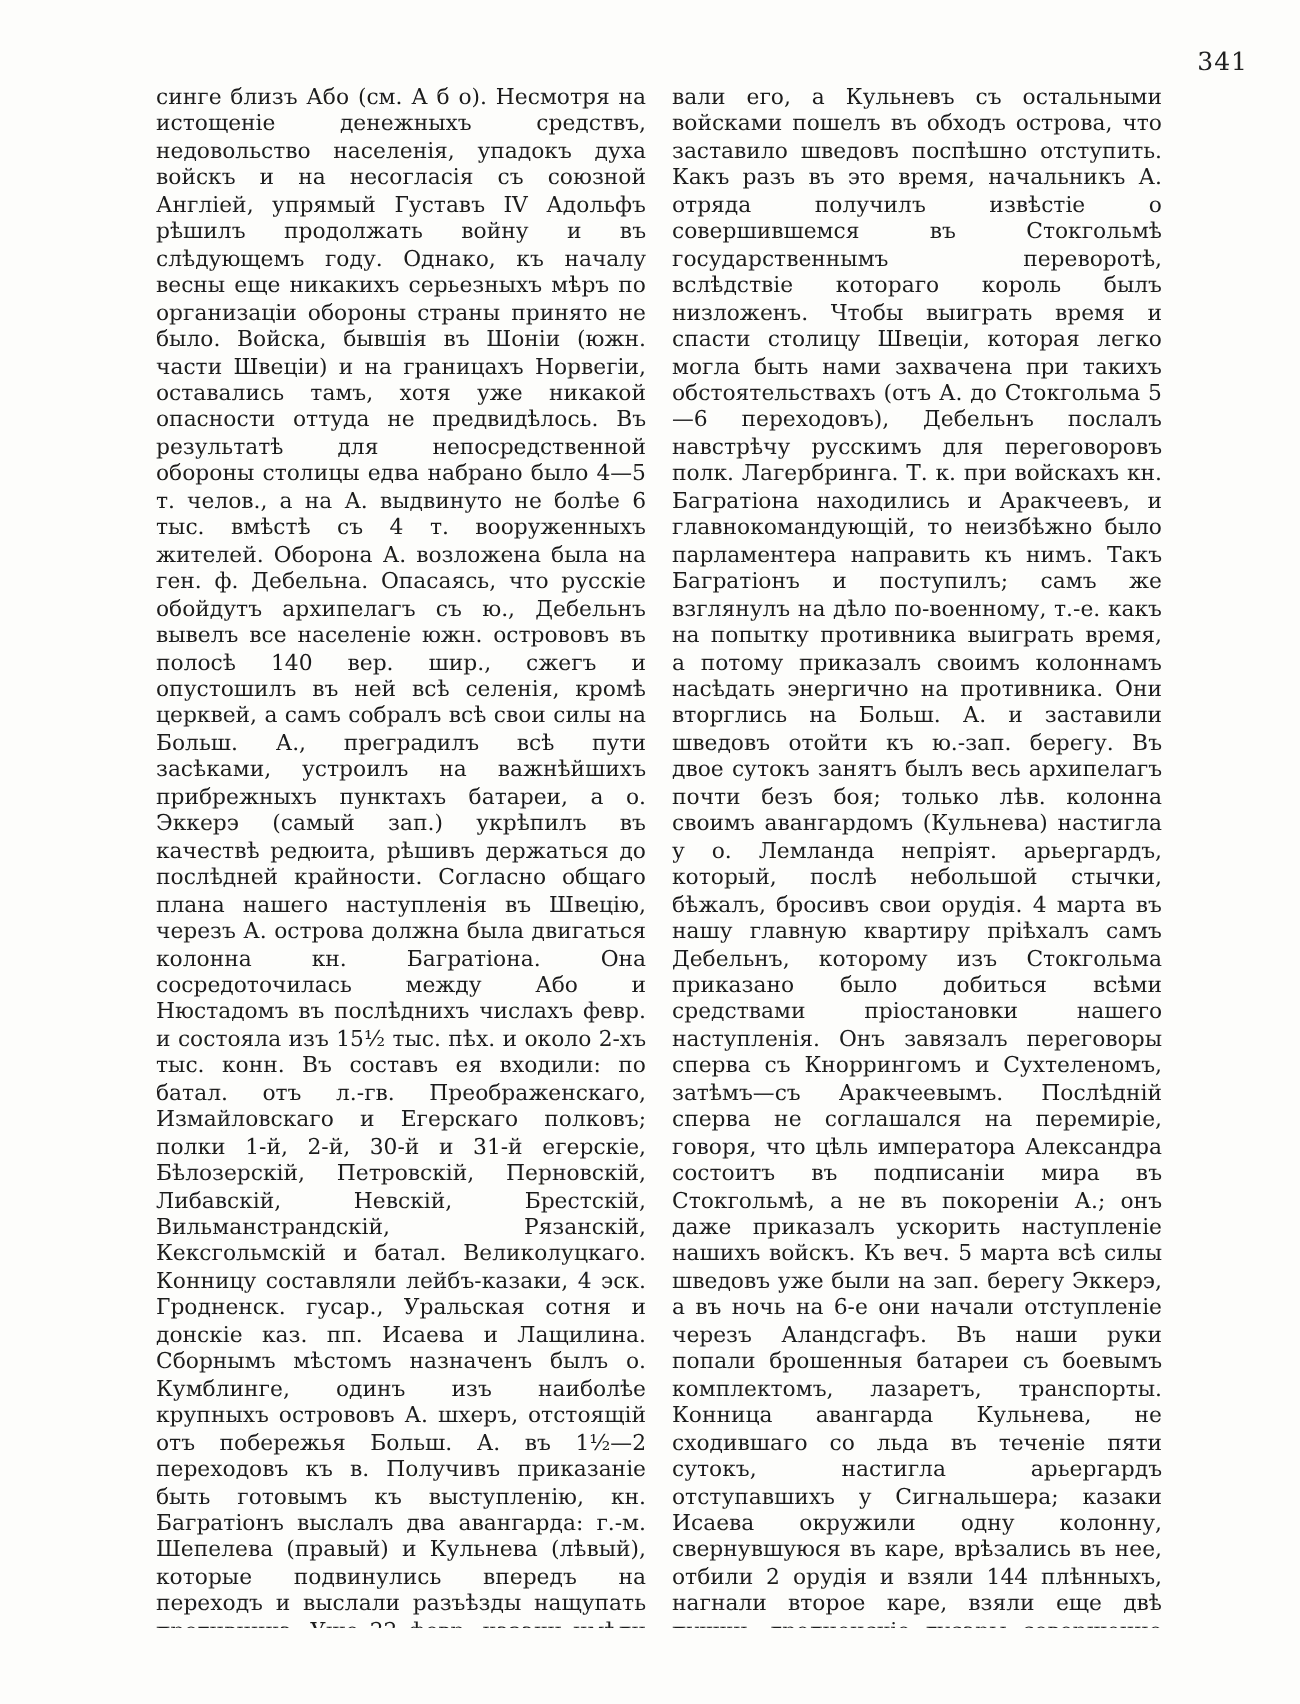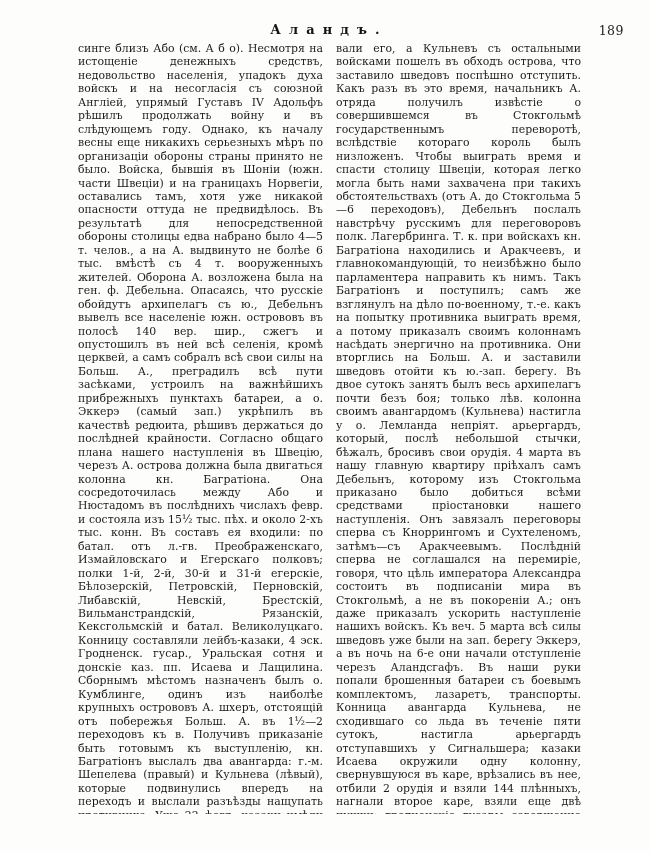--- a/index.html
+++ b/index.html
@@ -59,20 +59,19 @@
     color: #1c1c1c;
     overflow: hidden;
     word-spacing: 0.02em;
   }
 </style>
 </head>
 <body>
 
 <div class="page">
   <div class="running-head">
-    <span class="head-title">Аландъ.</span>
-    <span class="page-num">189</span>
+    <span class="page-num">341</span>
   </div>
   <div class="columns">
     <div class="col">синге близъ Або (см. А б о). Несмотря на истощеніе денежныхъ средствъ, недовольство населенія, упадокъ духа войскъ и на несогласія съ союзной Англіей, упрямый Густавъ IV Адольфъ рѣшилъ продолжать войну и въ слѣдующемъ году. Однако, къ началу весны еще никакихъ серьезныхъ мѣръ по организаціи обороны страны принято не было. Войска, бывшія въ Шоніи (южн. части Швеціи) и на границахъ Норвегіи, оставались тамъ, хотя уже никакой опасности оттуда не предвидѣлось. Въ результатѣ для непосредственной обороны столицы едва набрано было 4—5 т. челов., а на А. выдвинуто не болѣе 6 тыс. вмѣстѣ съ 4 т. вооруженныхъ жителей. Оборона А. возложена была на ген. ф. Дебельна. Опасаясь, что русскіе обойдутъ архипелагъ съ ю., Дебельнъ вывелъ все населеніе южн. острововъ въ полосѣ 140 вер. шир., сжегъ и опустошилъ въ ней всѣ селенія, кромѣ церквей, а самъ собралъ всѣ свои силы на Больш. А., преградилъ всѣ пути засѣками, устроилъ на важнѣйшихъ прибрежныхъ пунктахъ батареи, а о. Эккерэ (самый зап.) укрѣпилъ въ качествѣ редюита, рѣшивъ держаться до послѣдней крайности. Согласно общаго плана нашего наступленія въ Швецію, черезъ А. острова должна была двигаться колонна кн. Багратіона. Она сосредоточилась между Або и Нюстадомъ въ послѣднихъ числахъ февр. и состояла изъ 15½ тыс. пѣх. и около 2-хъ тыс. конн. Въ составъ ея входили: по батал. отъ л.-гв. Преображенскаго, Измайловскаго и Егерскаго полковъ; полки 1-й, 2-й, 30-й и 31-й егерскіе, Бѣлозерскій, Петровскій, Перновскій, Либавскій, Невскій, Брестскій, Вильманстрандскій, Рязанскій, Кексгольмскій и батал. Великолуцкаго. Конницу составляли лейбъ-казаки, 4 эск. Гродненск. гусар., Уральская сотня и донскіе каз. пп. Исаева и Лащилина. Сборнымъ мѣстомъ назначенъ былъ о. Кумблинге, одинъ изъ наиболѣе крупныхъ острововъ А. шхеръ, отстоящій отъ побережья Больш. А. въ 1½—2 переходовъ къ в. Получивъ приказаніе быть готовымъ къ выступленію, кн. Багратіонъ выслалъ два авангарда: г.-м. Шепелева (правый) и Кульнева (лѣвый), которые подвинулись впередъ на переходъ и выслали разъѣзды нащупать противника. Уже 22 февр. казаки имѣли удачную стычку съ шведскими передовыми постами. 26 февр. Багратіонъ, получивъ приказаніе выступать, сошелъ на ледъ и двинулся къ Кумблинге. Войска были обильно снабжены полушубками, теплыми фуражками и валенками; транспортъ саней, нагруженныхъ продовольствіемъ, виномъ и дровами, тянулся за войсками. 28-го къ колоннѣ присоединились военный министръ гр. Аракчеевъ и главнокомандующій Кноррингъ, въ сопровожденіи бывшаго нашего посланника въ Швеціи Алопеуса. Аракчеевъ всѣмъ распоряжался полновластно, а Алопеусъ имѣлъ дипломатическія полномочія на случай желанія противника вступить въ переговоры. 2 марта войска сосредоточились на Кумлинге, а 3-го выступили уже раздѣленные на 5 колоннъ, черезъ полыньи и сугробы; пѣхота шла рядами, а конница, гдѣ по два, а гдѣ и гуськомъ. Передовыя части шведовъ, очищая мелкіе острова, уходили къ зап. Къ вечеру 3-го первыя 4 колонны заняли о. Варде, впереди Больш. А., пятая же прошла черезъ Соттунга на о. Бенэ, гдѣ столкнулась съ арьергардомъ противника. Казаки атако-</div>
     <div class="col">вали его, а Кульневъ съ остальными войсками пошелъ въ обходъ острова, что заставило шведовъ поспѣшно отступить. Какъ разъ въ это время, начальникъ А. отряда получилъ извѣстіе о совершившемся въ Стокгольмѣ государственнымъ переворотѣ, вслѣдствіе котораго король былъ низложенъ. Чтобы выиграть время и спасти столицу Швеціи, которая легко могла быть нами захвачена при такихъ обстоятельствахъ (отъ А. до Стокгольма 5—6 переходовъ), Дебельнъ послалъ навстрѣчу русскимъ для переговоровъ полк. Лагербринга. Т. к. при войскахъ кн. Багратіона находились и Аракчеевъ, и главнокомандующій, то неизбѣжно было парламентера направить къ нимъ. Такъ Багратіонъ и поступилъ; самъ же взглянулъ на дѣло по-военному, т.-е. какъ на попытку противника выиграть время, а потому приказалъ своимъ колоннамъ насѣдать энергично на противника. Они вторглись на Больш. А. и заставили шведовъ отойти къ ю.-зап. берегу. Въ двое сутокъ занятъ былъ весь архипелагъ почти безъ боя; только лѣв. колонна своимъ авангардомъ (Кульнева) настигла у о. Лемланда непріят. арьергардъ, который, послѣ небольшой стычки, бѣжалъ, бросивъ свои орудія. 4 марта въ нашу главную квартиру пріѣхалъ самъ Дебельнъ, которому изъ Стокгольма приказано было добиться всѣми средствами пріостановки нашего наступленія. Онъ завязалъ переговоры сперва съ Кноррингомъ и Сухтеленомъ, затѣмъ—съ Аракчеевымъ. Послѣдній сперва не соглашался на перемиріе, говоря, что цѣль императора Александра состоитъ въ подписаніи мира въ Стокгольмѣ, а не въ покореніи А.; онъ даже приказалъ ускорить наступленіе нашихъ войскъ. Къ веч. 5 марта всѣ силы шведовъ уже были на зап. берегу Эккерэ, а въ ночь на 6-е они начали отступленіе черезъ Аландсгафъ. Въ наши руки попали брошенныя батареи съ боевымъ комплектомъ, лазаретъ, транспорты. Конница авангарда Кульнева, не сходившаго со льда въ теченіе пяти сутокъ, настигла арьергардъ отступавшихъ у Сигнальшера; казаки Исаева окружили одну колонну, свернувшуюся въ каре, врѣзались въ нее, отбили 2 орудія и взяли 144 плѣнныхъ, нагнали второе каре, взяли еще двѣ пушки; гродненскіе гусары совершенно окружили отдѣлившійся батал. Зюдерманландскаго полка, и, послѣ недолгой перестрѣлки, онъ весь положилъ оружіе (14 офиц. и 442 н. чина, съ командиромъ во главѣ). Общее количество плѣнныхъ, взятыхъ Кульневымъ, превысило силы его отряда, а все пространство снѣжной пелены Аландсгафа было усѣяно брошенными повозками, зарядными ящиками, предметами вооруженія и т. д. Тѣмъ временемъ Дебельну пересланы были Аракчеевымъ тѣ мирныя условія, на которыхъ могли бы быть прекращены нами военныя дѣйствія. Они заключались: а) въ уступкѣ Финляндіи и А. въ вѣчное владѣніе Россіи, б) въ отказѣ отъ союза съ Англіей, в) въ свою очередь, Россія обѣщалась защитить Швецію отъ англичанъ вспомогательнымъ корпусомъ. Но гр. Аракчеевъ впалъ въ крупную ошибку, пріостановивъ дальнѣйшее наступленіе нашихъ войскъ въ предѣлы Швеціи въ ожиданіи отвѣта на эти предложенія изъ Стокгольма. Черезъ Аландсгафъ посланъ былъ только Кульневъ, съ одной конницей (Уральская сотня, по 2 сот. полк. Исаева и Лащилина и 3 эск. Гроднен. гусаръ). Ночь съ 5</div>
   </div>
 </div>
 
 </body></html>

